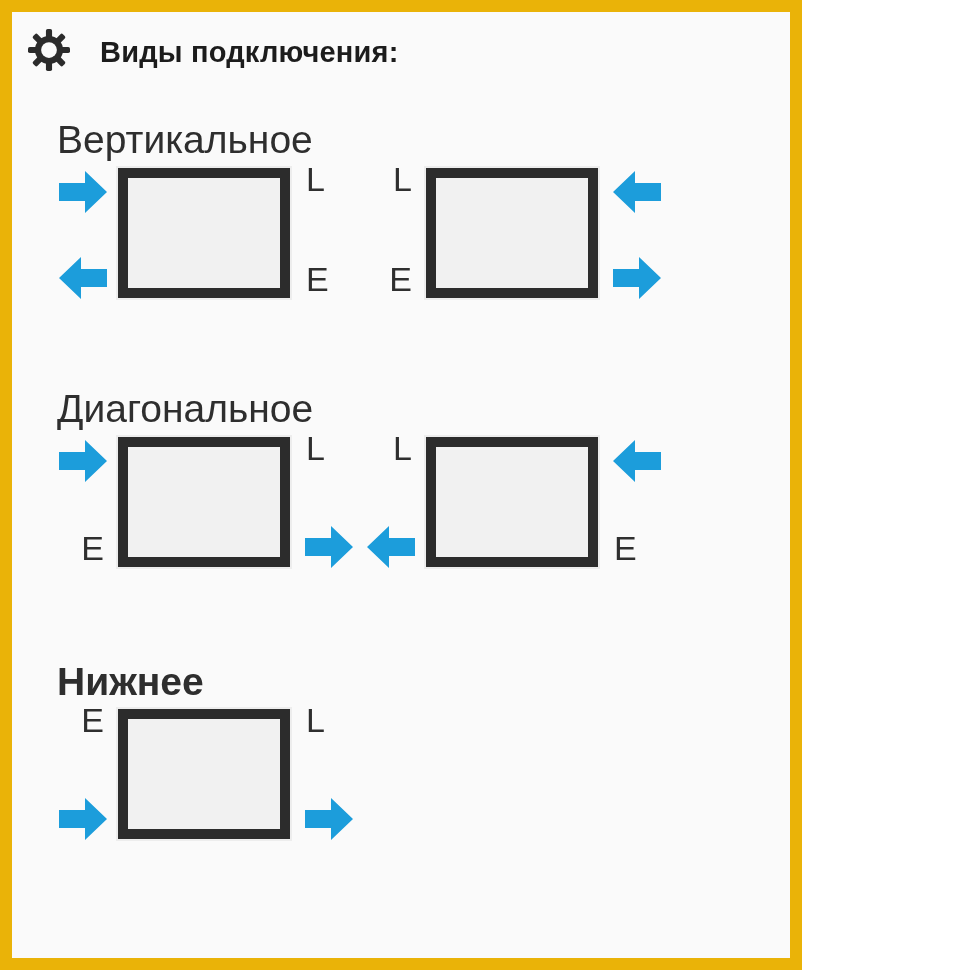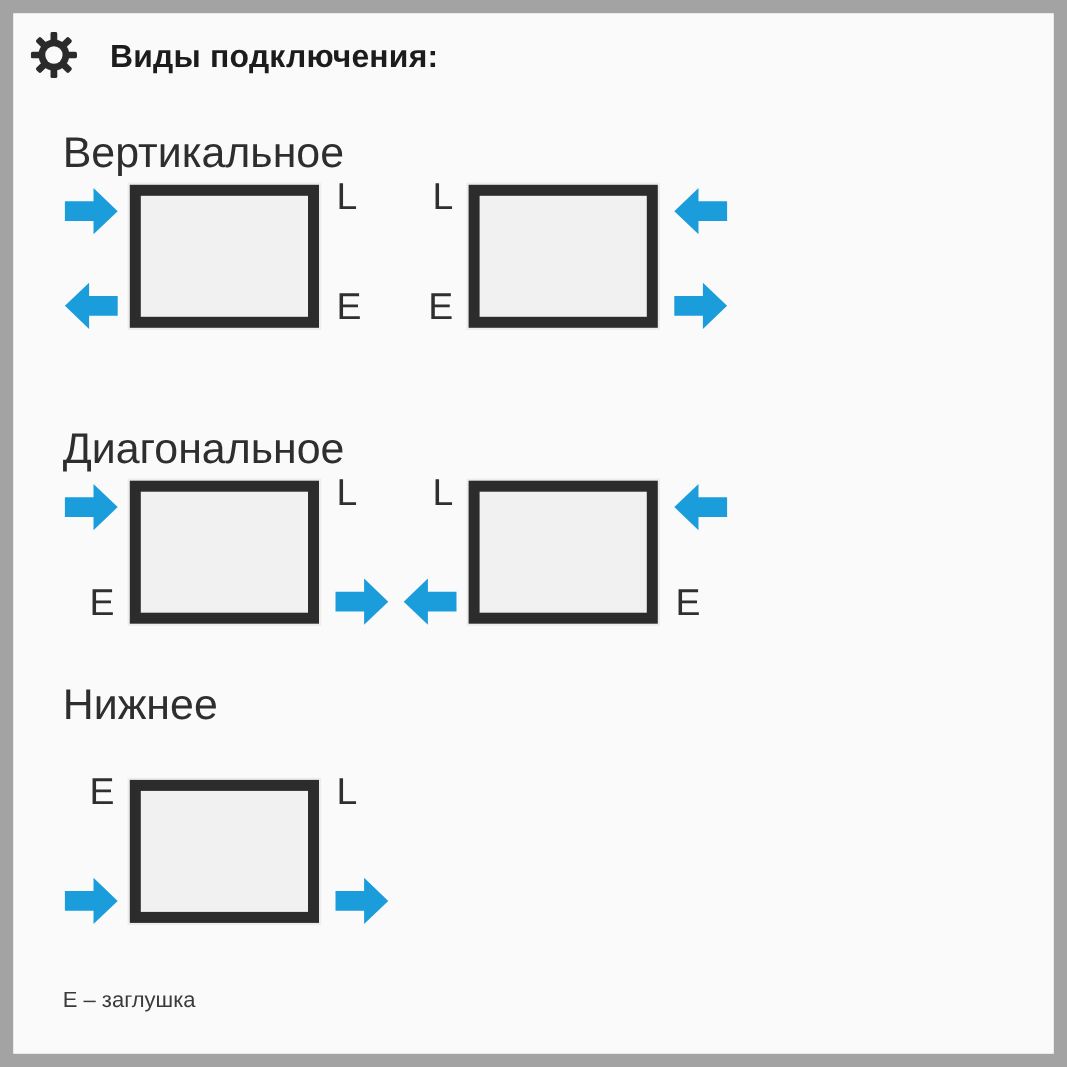--- a/index.html
+++ b/index.html
@@ -3,22 +3,22 @@
 <meta charset="utf-8">
 <style>
   html, body {
     margin: 0; padding: 0;
     width: 970px; height: 970px;
     background: #ffffff;
     font-family: "Liberation Sans", sans-serif;
   }
   .canvas {
     position: relative;
-    width: 970px; height: 970px;
-    background: #a3a3a3;
+    width: 802px; height: 970px;
+    background: #eab308;
     overflow: hidden;
   }
   .panel {
     position: absolute;
     left: 12px; top: 12px; right: 12px; bottom: 12px;
     background: #fafafa;
   }
   .gear {
     position: absolute;
     left: 28px; top: 29px;
@@ -135,29 +135,28 @@
         <div class="letter align-r" style="left: 356px; top: 431px;">L</div>
         <div class="arrow left" style="left: 366px; top: 525px;"><svg width="50" height="44" viewBox="0 0 50 44">
             <polygon points="1,13 27,13 27,1 49,22 27,43 27,31 1,31" fill="#1c9ddb"></polygon>
           </svg></div>
         <div class="arrow left" style="left: 612px; top: 439px;"><svg width="50" height="44" viewBox="0 0 50 44">
             <polygon points="1,13 27,13 27,1 49,22 27,43 27,31 1,31" fill="#1c9ddb"></polygon>
           </svg></div>
         <div class="letter align-l" style="left: 614px; top: 531px;">E</div>
       </div>
       <div>
-        <div class="section-title" style="top: 625px;">Нижнее</div>
+        <div class="section-title" style="top: 665px; font-weight: bold;">Нижнее</div>
         <div class="box" style="left: 118px; top: 709px;"></div>
         <div class="letter align-r" style="left: 48px; top: 703px;">E</div>
         <div class="arrow" style="left: 58px; top: 797px;"><svg width="50" height="44" viewBox="0 0 50 44">
             <polygon points="1,13 27,13 27,1 49,22 27,43 27,31 1,31" fill="#1c9ddb"></polygon>
           </svg></div>
         <div class="letter align-l" style="left: 306px; top: 703px;">L</div>
         <div class="arrow" style="left: 304px; top: 797px;"><svg width="50" height="44" viewBox="0 0 50 44">
             <polygon points="1,13 27,13 27,1 49,22 27,43 27,31 1,31" fill="#1c9ddb"></polygon>
           </svg></div>
       </div>
     </div>
 
   <div class="legend">
-    <div>E – заглушка</div>
   </div>
 </div>
 
 </body></html>

